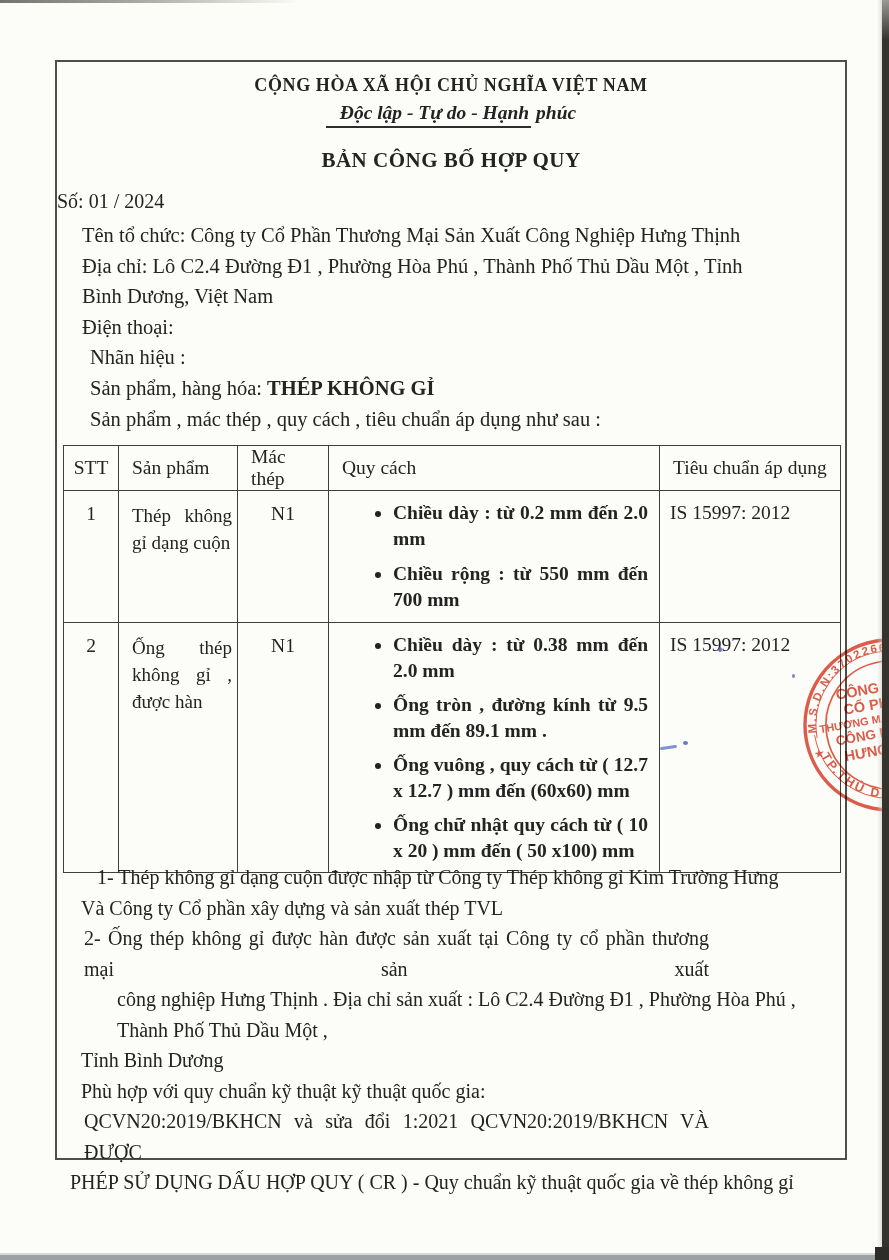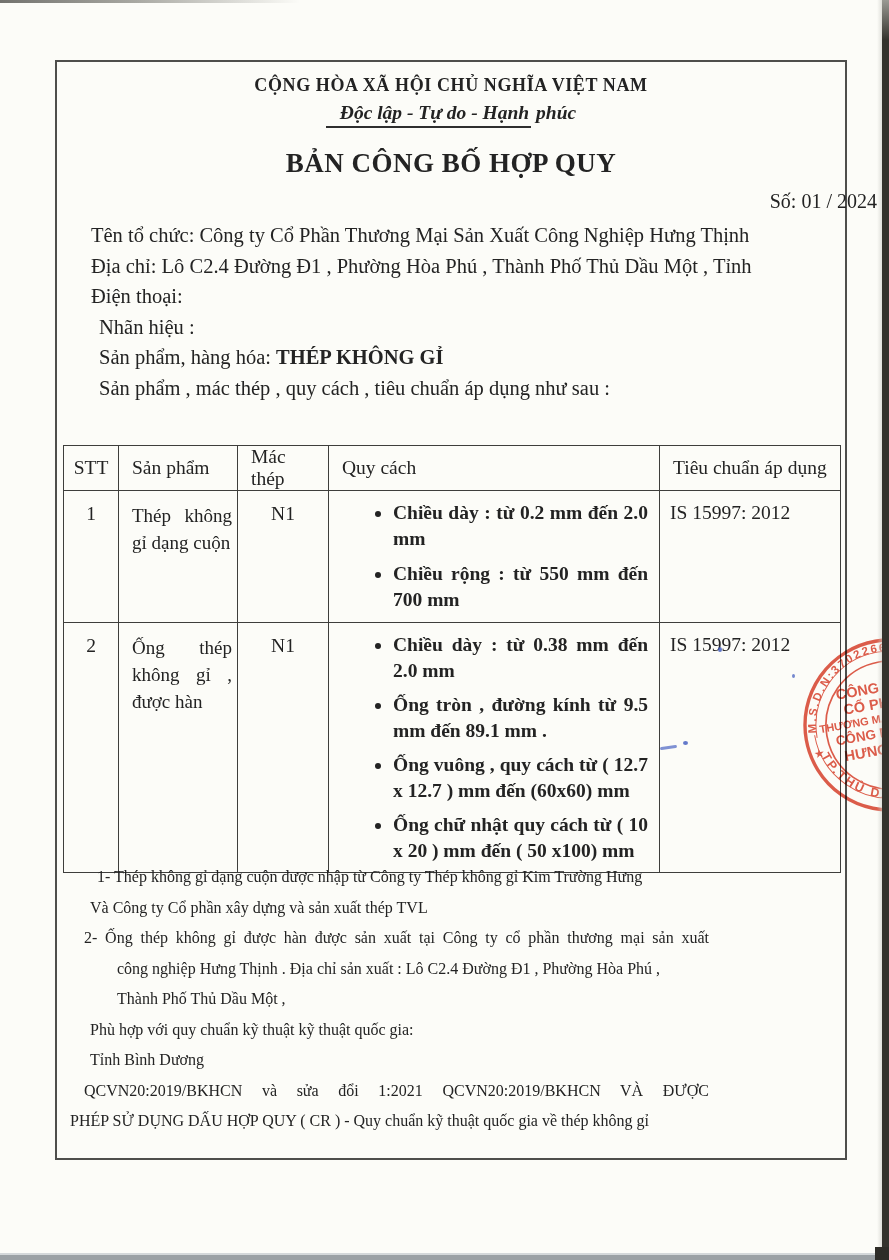--- a/index.html
+++ b/index.html
@@ -13,48 +13,48 @@
     position:absolute;left:55px;top:60px;width:792px;height:1100px;
     border:2px solid #4e4e4c;box-sizing:border-box;background:transparent;
   }
   
   .nat-line1{position:absolute;top:13px;left:0;width:100%;text-align:center;
     font-size:18px;font-weight:bold;letter-spacing:.6px;white-space:nowrap;}
   .motto{position:absolute;top:40px;left:0;width:100%;text-align:center;
     font-size:19.5px;font-weight:bold;white-space:nowrap;font-style:italic;}
   .motto .ul{border-bottom:2.5px solid #2e2e2e;padding:0 2px 3px 14px;}
   .doc-title{position:absolute;top:86px;left:0;width:100%;text-align:center;
-    font-size:27px;font-weight:bold;letter-spacing:.5px;white-space:nowrap;}
-  .doc-number{position:absolute;top:128px;left:0;width:100%;text-align:right;
-    font-size:20px;white-space:nowrap;margin-left:32px;}
+    font-size:21px;font-weight:bold;letter-spacing:.5px;white-space:nowrap;}
+  .doc-number{position:absolute;top:128px;left:0;width:100%;text-align:left;
+    font-size:20px;white-space:nowrap;}
   
   .intro{position:absolute;left:25px;top:158px;width:752px;font-size:20.5px;line-height:30.6px;}
-  .intro .line{white-space:nowrap;margin-left:9px;}
+  .intro .line{white-space:nowrap;}
   .intro .ind{padding-left:8px;}
   .intro b{font-weight:bold;}
   
   .spec-table{position:absolute;left:6px;top:383px;width:777px;border-collapse:collapse;table-layout:fixed;
     font-size:19.5px;}
   .spec-table td,.spec-table th{border:1.5px solid #3e3e3c;vertical-align:top;font-weight:normal;
     overflow:hidden;box-sizing:border-box;}
   .spec-table th{height:42px;vertical-align:middle;text-align:left;padding:0 4px 0 13px;}
   .spec-table th.c{text-align:center;padding:0;}
   td.stt{ text-align:center;padding-top:12px;}
   td.prod{padding:11px 5px 0 13px;font-size:19px;line-height:27px;text-align:justify;}
   td.grade{text-align:center;padding-top:12px;}
   td.specs{padding:0 3px 0 0;}
   td.specs ul{margin:9px 0 0 0;padding:0 8px 0 64px;}
   td.specs li{margin:0 0 9px 0;line-height:26px;text-align:justify;font-weight:bold;}
   tr.r2 td.specs li{margin-bottom:8px;}
   td.std{padding:11px 4px 0 10px;}
   
-  .footer{position:absolute;left:0;top:800px;width:660px;font-size:16px;line-height:30.5px;}
+  .footer{position:absolute;left:0;top:800px;width:660px;font-size:20px;line-height:30.5px;}
   .fline{white-space:nowrap;}
   .pl40{padding-left:40px;}
-  .pl33{padding-left:33px;}
+  .pl33{padding-left:24px;}
   .pl60{padding-left:60px;}
   .pl11{padding-left:13px;}
   .just{white-space:normal;text-align:justify;text-align-last:justify;padding-right:8px;padding-left:27px;}
   
   .stamp{position:absolute;left:790px;top:625px;width:200px;height:200px;
     mix-blend-mode:multiply;opacity:.92;}
   .stamp text{font-family:"Liberation Sans", sans-serif;}
   
   .edge-right{position:absolute;right:0;top:0;width:7px;height:100%;
     background:linear-gradient(#9a9a94 0px,#34332d 40px,#34332d 100%);}
@@ -78,20 +78,21 @@
 <div class="frame">
 
   <div class="nat-line1">CỘNG HÒA XÃ HỘI CHỦ NGHĨA VIỆT NAM</div>
   <div class="motto"><span class="ul">Độc lập - Tự do - Hạnh</span><span> phúc</span></div>
   <div class="doc-title">BẢN CÔNG BỐ HỢP QUY</div>
   <div class="doc-number">Số: 01 / 2024</div>
 
   <div class="intro">
     <div class="line">Tên tổ chức: Công ty Cổ Phần Thương Mại Sản Xuất Công Nghiệp Hưng Thịnh</div>
     <div class="line">Địa chỉ: Lô C2.4 Đường Đ1 , Phường Hòa Phú , Thành Phố Thủ Dầu Một , Tỉnh</div>
+    <div class="line">Bình Dương, Việt Nam</div>
     <div class="line">Điện thoại:</div>
     <div class="line ind">Nhãn hiệu :</div>
     <div class="line ind"><span>Sản phẩm, hàng hóa: </span><b>THÉP KHÔNG GỈ</b></div>
     <div class="line ind">Sản phẩm , mác thép , quy cách , tiêu chuẩn áp dụng như sau :</div>
   </div>
 
   <table class="spec-table">
     <colgroup>
         <col style="width:55px">
         <col style="width:119px">
@@ -135,22 +136,22 @@
     </tr>
   </tbody>
     </table>
 
   <div class="footer">
     <div class="fline pl40">1- Thép không gỉ dạng cuộn được nhập từ Công ty Thép không gỉ Kim Trường Hưng</div>
     <div class="fline pl33">Và Công ty Cổ phần xây dựng và sản xuất thép TVL</div>
     <div class="fline pl40 just">2- Ống thép không gỉ được hàn được sản xuất tại Công ty cổ phần thương mại sản xuất</div>
     <div class="fline pl60">công nghiệp Hưng Thịnh . Địa chỉ sản xuất : Lô C2.4 Đường Đ1 , Phường Hòa Phú ,</div>
     <div class="fline pl60">Thành Phố Thủ Dầu Một ,</div>
+    <div class="fline pl33">Tỉnh Bình Dương</div>
     <div class="fline pl33">Phù hợp với quy chuẩn kỹ thuật kỹ thuật quốc gia:</div>
-    <div class="fline pl33">Tỉnh Bình Dương</div>
     <div class="fline pl40 just">QCVN20:2019/BKHCN và sửa đổi 1:2021 QCVN20:2019/BKHCN VÀ ĐƯỢC</div>
     <div class="fline pl11">PHÉP SỬ DỤNG DẤU HỢP QUY ( CR ) -  Quy chuẩn kỹ thuật quốc gia về thép không gỉ</div>
   </div>
 
 </div>
 
 <svg class="stamp" viewBox="0 0 200 200" width="200" height="200">
   <g transform="rotate(-10 100 100)" stroke="#dc4f3c" fill="none">
     <circle cx="100" cy="100" r="85" stroke-width="3.4"></circle>
     <circle cx="100" cy="100" r="64" stroke-width="1.7"></circle>

